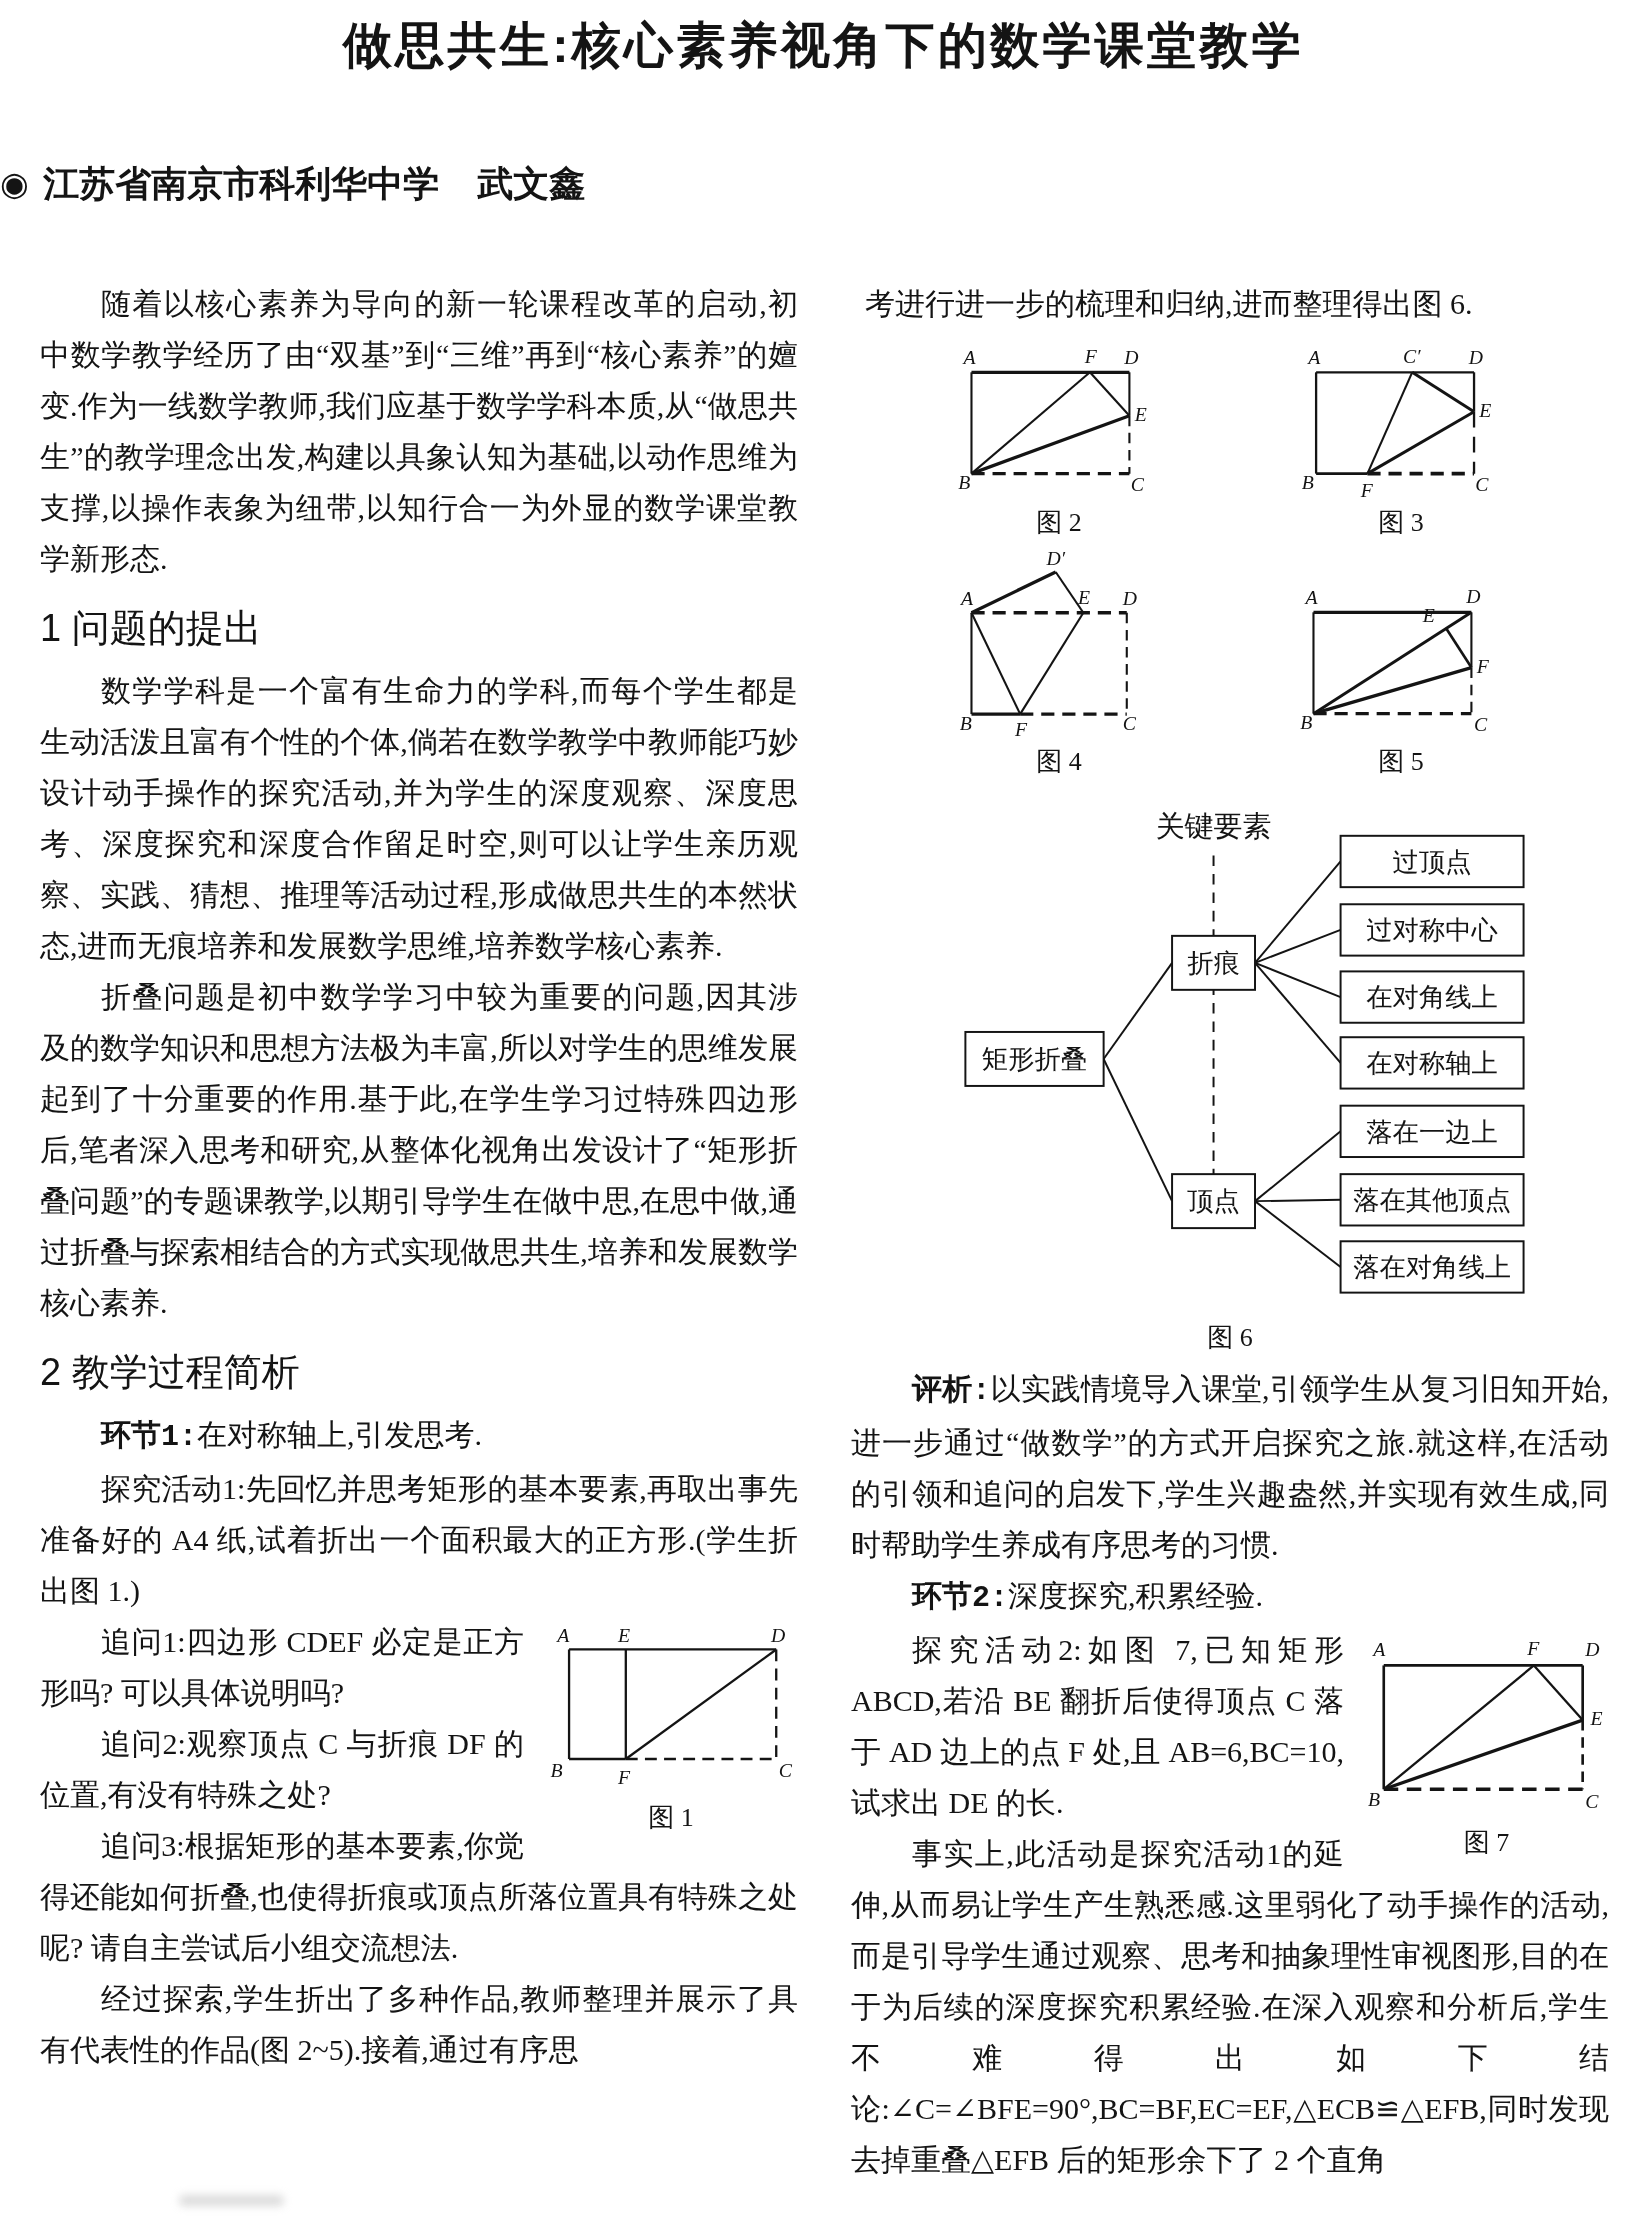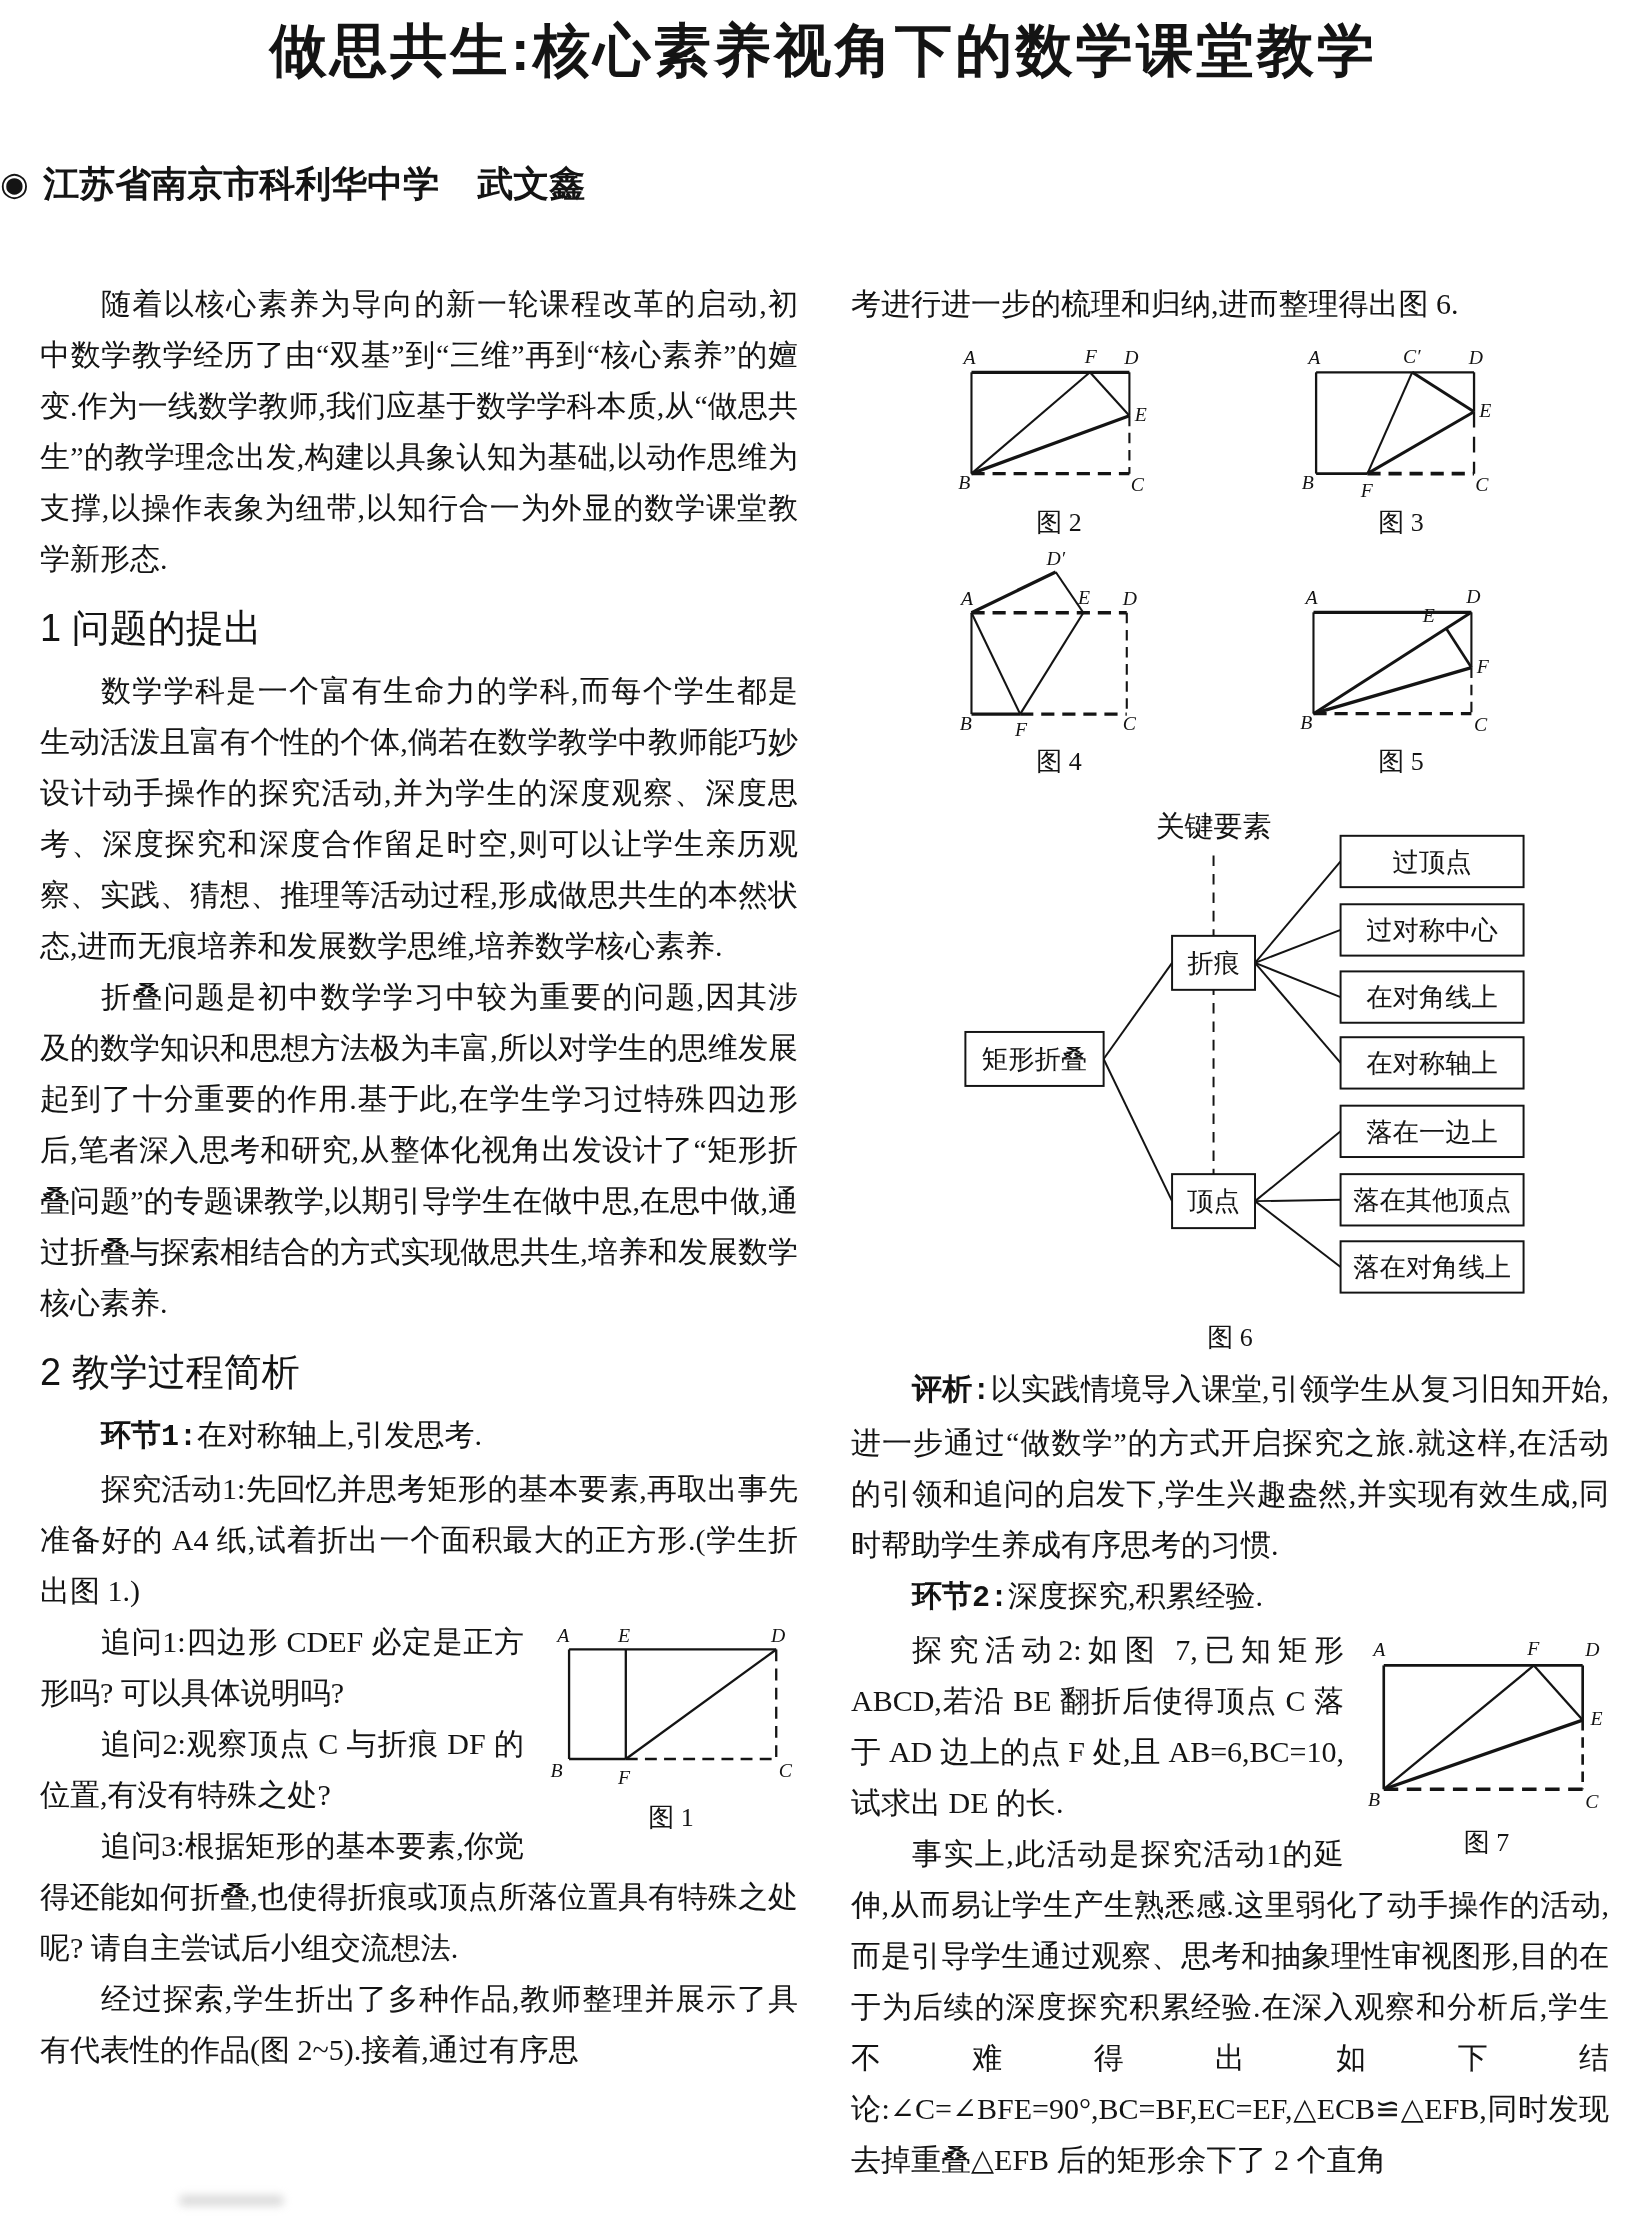--- a/index.html
+++ b/index.html
@@ -1,30 +1,30 @@
 <!DOCTYPE html>
 <html style="font-size:10.5px"><head>
 <meta charset="utf-8">
 <style>
   html,body{margin:0;padding:0;background:#e8e8e8;}
   .page{position:relative;width:1647px;height:2216px;background:#ffffff;color:#141414;
         font-family:"Liberation Serif","DejaVu Serif",serif;overflow:hidden;}
   .title{position:absolute;top:13px;left:0;width:100%;text-align:center;margin:0;
          font-family:"Liberation Sans","DejaVu Sans",sans-serif;
-         font-size:57px;font-weight:800;letter-spacing:3.3px;white-space:nowrap;}
+         font-size:49px;font-weight:800;letter-spacing:3.3px;white-space:nowrap;}
   .author{position:absolute;top:160px;left:0;width:100%;text-align:left;
           font-family:"Liberation Sans","DejaVu Sans",sans-serif;
           font-size:36px;font-weight:700;}
   .author .bullet{font-size:33px;margin-right:14.5px;vertical-align:1.3px;}
   .author .aff{margin-right:38px;}
   .col{position:absolute;top:278px;width:758px;}
   .col-left{left:40px;}
   .col-right{left:851px;}
   p.body{font-size:30px;line-height:51px;text-align:justify;margin:0;text-indent:61px;}
-  p.noindent{text-indent:0;}
+  p.noindent{text-indent:0;margin-left:14px;}
   h2.sec{font-family:"Liberation Sans","DejaVu Sans",sans-serif;
          font-size:38px;font-weight:400;margin:24px 0 17px 0;line-height:40px;}
   .lead{font-family:Liberation Mono, monospace;font-weight:800;}
   figure{margin:0;padding:0;}
   figcaption{font-size:26px;text-align:center;margin-top:6.6px;line-height:32px;}
   .figrow{display:flex;justify-content:center;align-items:flex-end;gap:138px;margin:13px 0 6.6px 0;}
   .figrow figure{flex:0 0 auto;}
   .float-fig{float:right;margin:6.6px 0 10.5px 20px;}
   .fig6wrap{margin:17px auto 9.2px auto;width:606px;}
   svg{display:block;}

